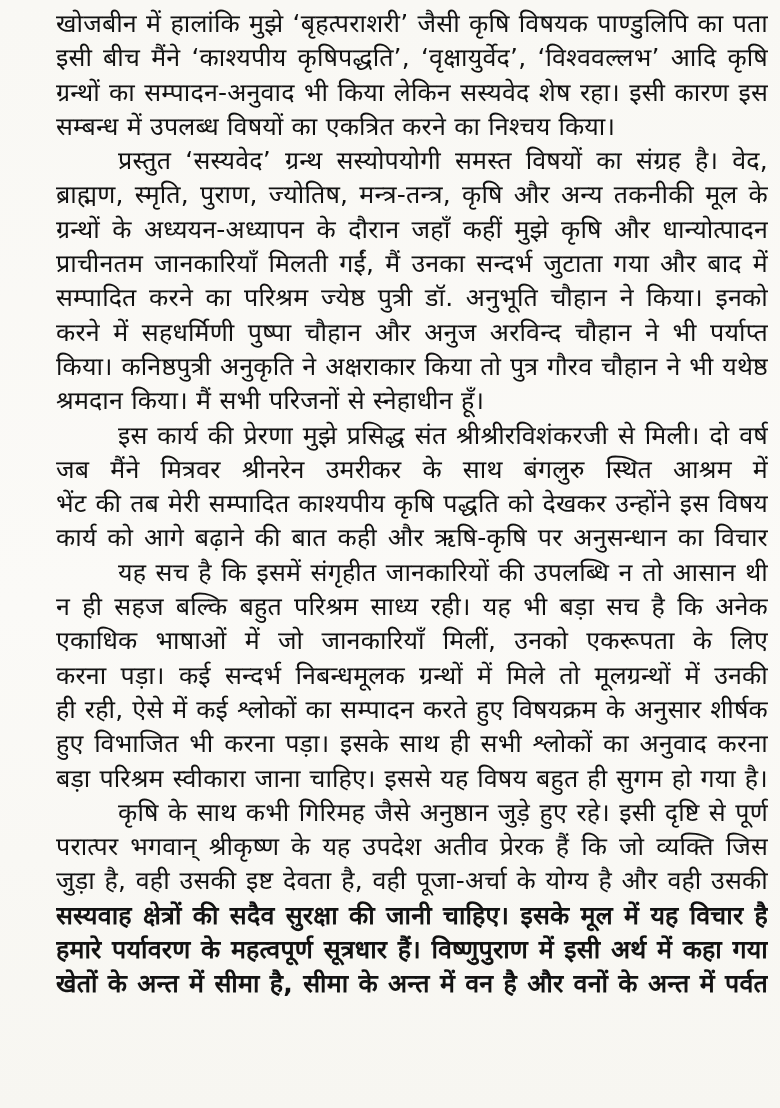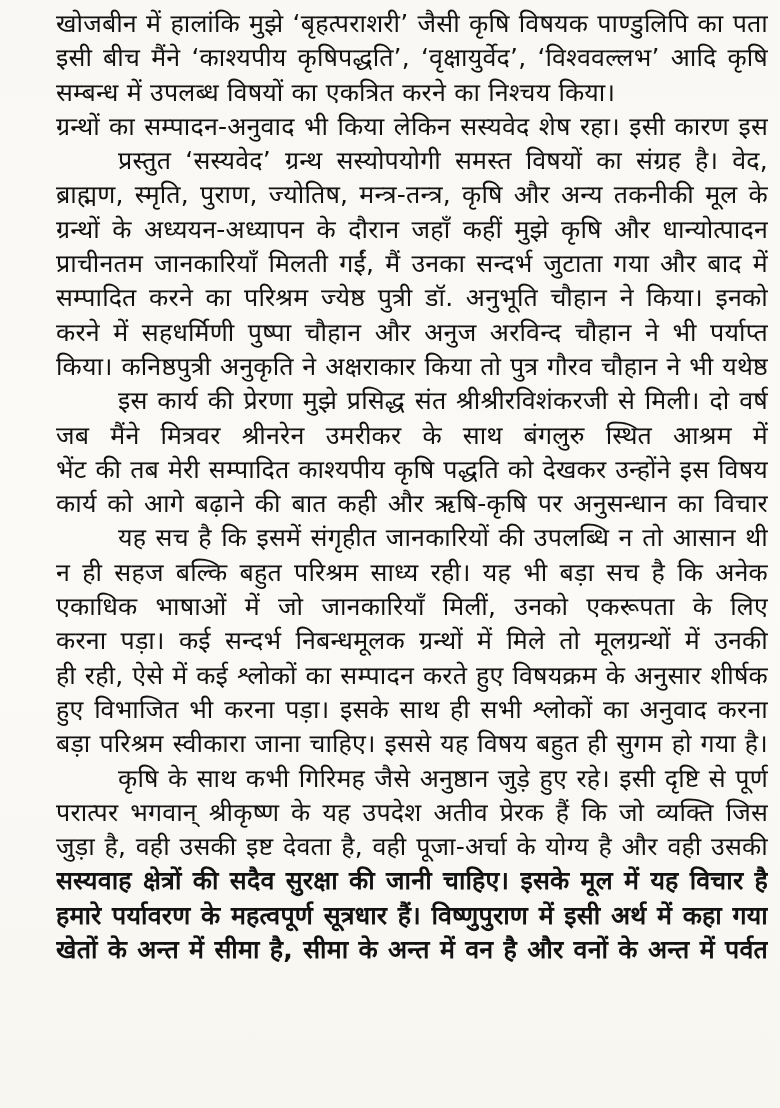--- a/index.html
+++ b/index.html
@@ -54,31 +54,32 @@
   }
 </style>
 </head>
 <body>
 
 <div class="page">
   <div id="text-block">
       <div class="para">
         <div class="line j">खोजबीन में हालांकि मुझे ‘बृहत्पराशरी’ जैसी कृषि विषयक पाण्डुलिपि का पता चला।</div>
         <div class="line j">इसी बीच मैंने ‘काश्यपीय कृषिपद्धति’, ‘वृक्षायुर्वेद’, ‘विश्ववल्लभ’ आदि कृषि विषयक</div>
+        <div class="line j">ग्रन्थों का सम्पादन-अनुवाद भी किया लेकिन सस्यवेद शेष रहा। इसी कारण इस</div>
         <div class="line">सम्बन्ध में उपलब्ध विषयों का एकत्रित करने का निश्चय किया।</div>
-        <div class="line j">ग्रन्थों का सम्पादन-अनुवाद भी किया लेकिन सस्यवेद शेष रहा। इसी कारण इस</div>
       </div>
       <div class="para">
         <div class="line j indent">प्रस्तुत ‘सस्यवेद’ ग्रन्थ सस्योपयोगी समस्त विषयों का संग्रह है। वेद, वेदांग,</div>
         <div class="line j">ब्राह्मण, स्मृति, पुराण, ज्योतिष, मन्त्र-तन्त्र, कृषि और अन्य तकनीकी मूल के अनेक</div>
         <div class="line j">ग्रन्थों के अध्ययन-अध्यापन के दौरान जहाँ कहीं मुझे कृषि और धान्योत्पादन विषयक</div>
         <div class="line j">प्राचीनतम जानकारियाँ मिलती गईं, मैं उनका सन्दर्भ जुटाता गया और बाद में इनको</div>
         <div class="line j">सम्पादित करने का परिश्रम ज्येष्ठ पुत्री डॉ. अनुभूति चौहान ने किया। इनको सुनियोजित</div>
         <div class="line j">करने में सहधर्मिणी पुष्पा चौहान और अनुज अरविन्द चौहान ने भी पर्याप्त परिश्रम</div>
         <div class="line j">किया। कनिष्ठपुत्री अनुकृति ने अक्षराकार किया तो पुत्र गौरव चौहान ने भी यथेष्ठ</div>
+        <div class="line">श्रमदान किया। मैं सभी परिजनों से स्नेहाधीन हूँ।</div>
       </div>
       <div class="para">
         <div class="line j indent">इस कार्य की प्रेरणा मुझे प्रसिद्ध संत श्रीश्रीरविशंकरजी से मिली। दो वर्ष पहले</div>
         <div class="line j">जब मैंने मित्रवर श्रीनरेन उमरीकर के साथ बंगलुरु स्थित आश्रम में श्रीश्रीरविशंकरजी से</div>
         <div class="line j">भेंट की तब मेरी सम्पादित काश्यपीय कृषि पद्धति को देखकर उन्होंने इस विषय पर</div>
         <div class="line j">कार्य को आगे बढ़ाने की बात कही और ऋषि-कृषि पर अनुसन्धान का विचार दिया।</div>
       </div>
       <div class="para">
         <div class="line j indent">यह सच है कि इसमें संगृहीत जानकारियों की उपलब्धि न तो आसान थी और</div>
         <div class="line j">न ही सहज बल्कि बहुत परिश्रम साध्य रही। यह भी बड़ा सच है कि अनेक प्रदेशों और</div>

